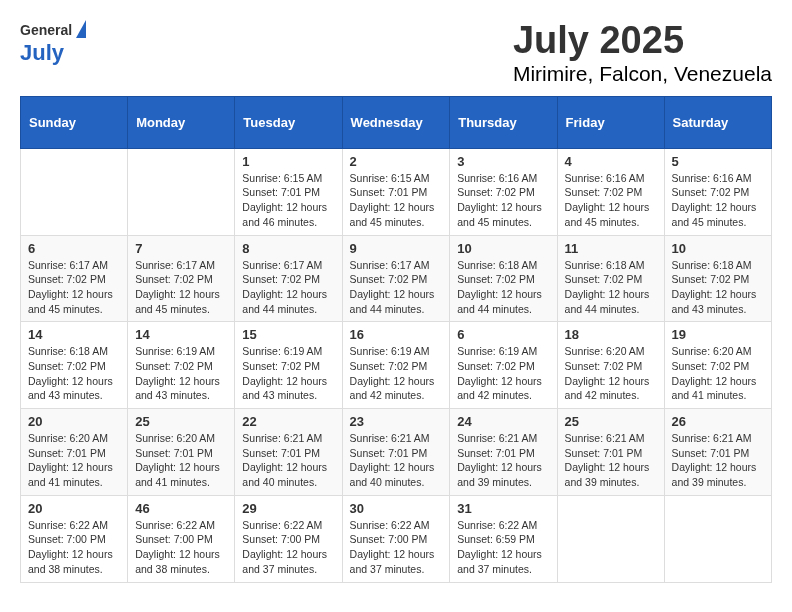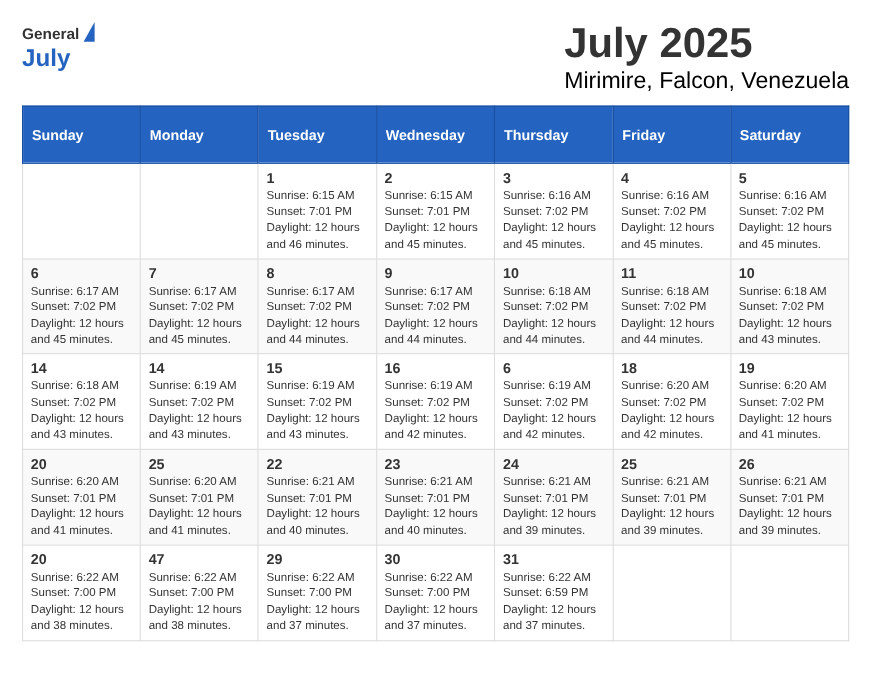--- a/index.html
+++ b/index.html
@@ -243,21 +243,21 @@
         <span class="day-num">26</span>
         <span class="day-info">Sunrise: 6:21 AM<br>Sunset: 7:01 PM<br>Daylight: 12 hours<br>and 39 minutes.</span>
       </td>
       </tr>
       <tr>
         <td>
         <span class="day-num">20</span>
         <span class="day-info">Sunrise: 6:22 AM<br>Sunset: 7:00 PM<br>Daylight: 12 hours<br>and 38 minutes.</span>
       </td>
         <td>
-        <span class="day-num">47</span>
+        <span class="day-num">46</span>
         <span class="day-info">Sunrise: 6:22 AM<br>Sunset: 7:00 PM<br>Daylight: 12 hours<br>and 38 minutes.</span>
       </td>
         <td>
         <span class="day-num">29</span>
         <span class="day-info">Sunrise: 6:22 AM<br>Sunset: 7:00 PM<br>Daylight: 12 hours<br>and 37 minutes.</span>
       </td>
         <td>
         <span class="day-num">30</span>
         <span class="day-info">Sunrise: 6:22 AM<br>Sunset: 7:00 PM<br>Daylight: 12 hours<br>and 37 minutes.</span>
       </td>

